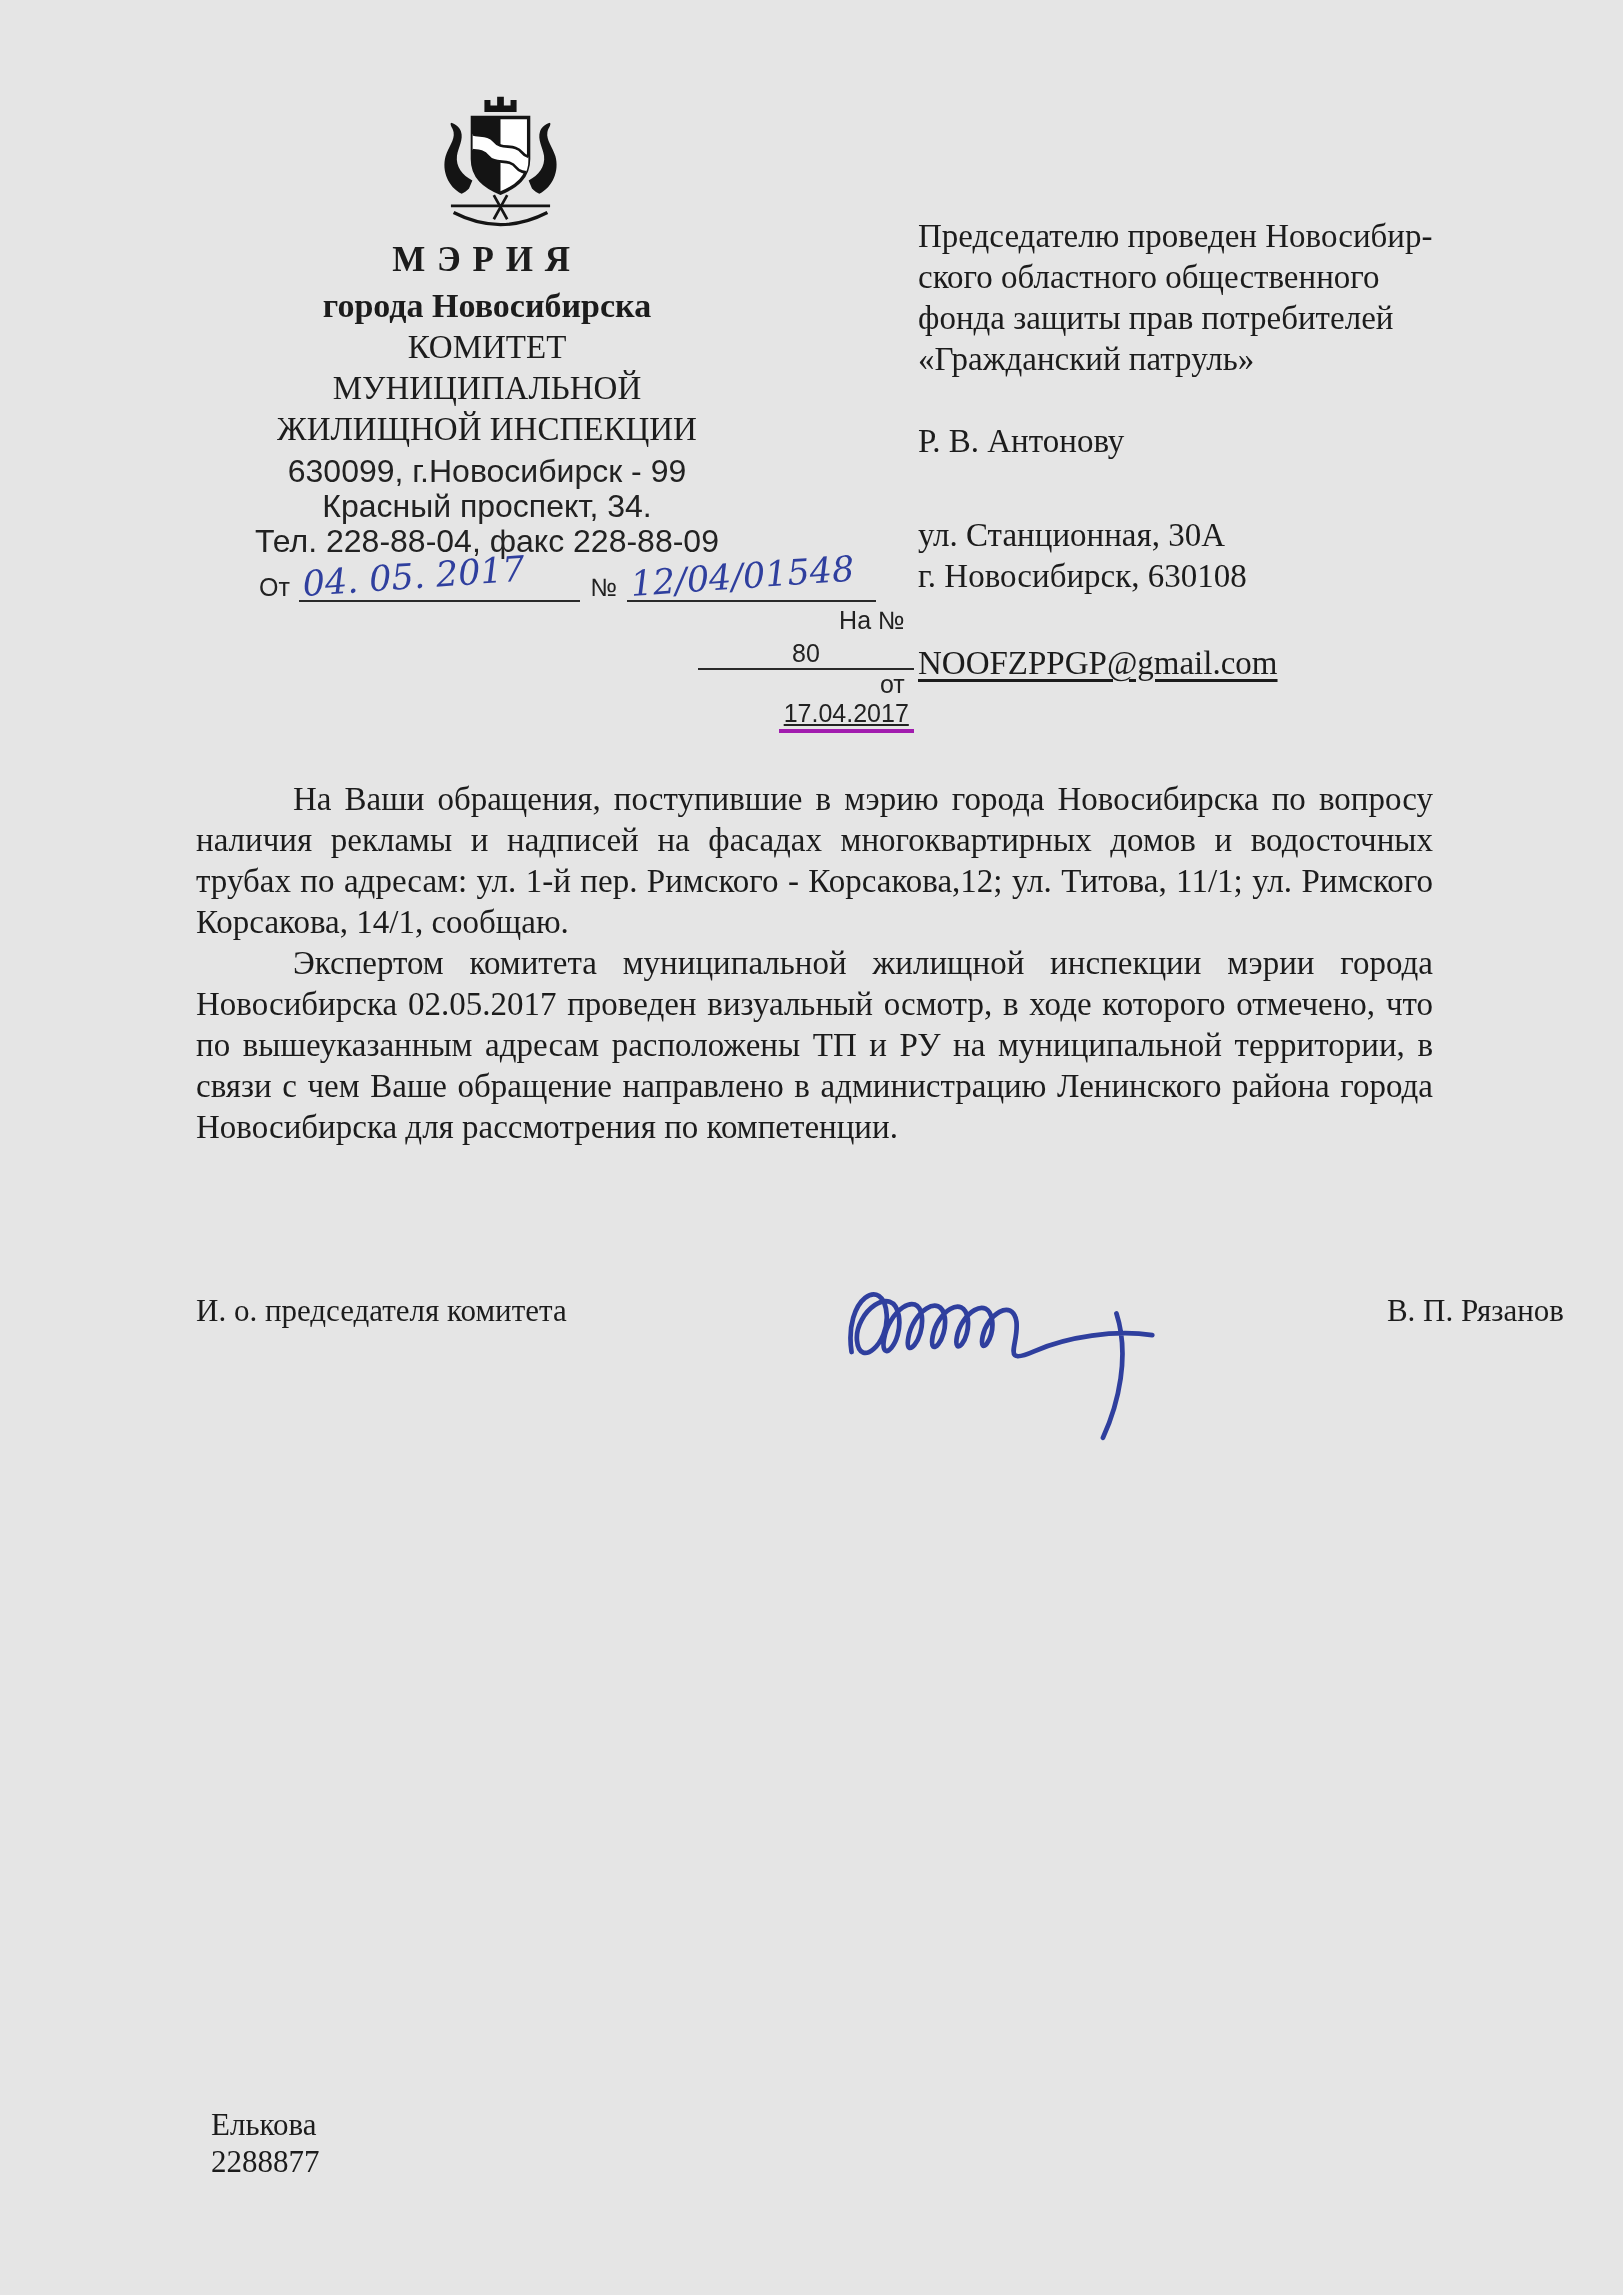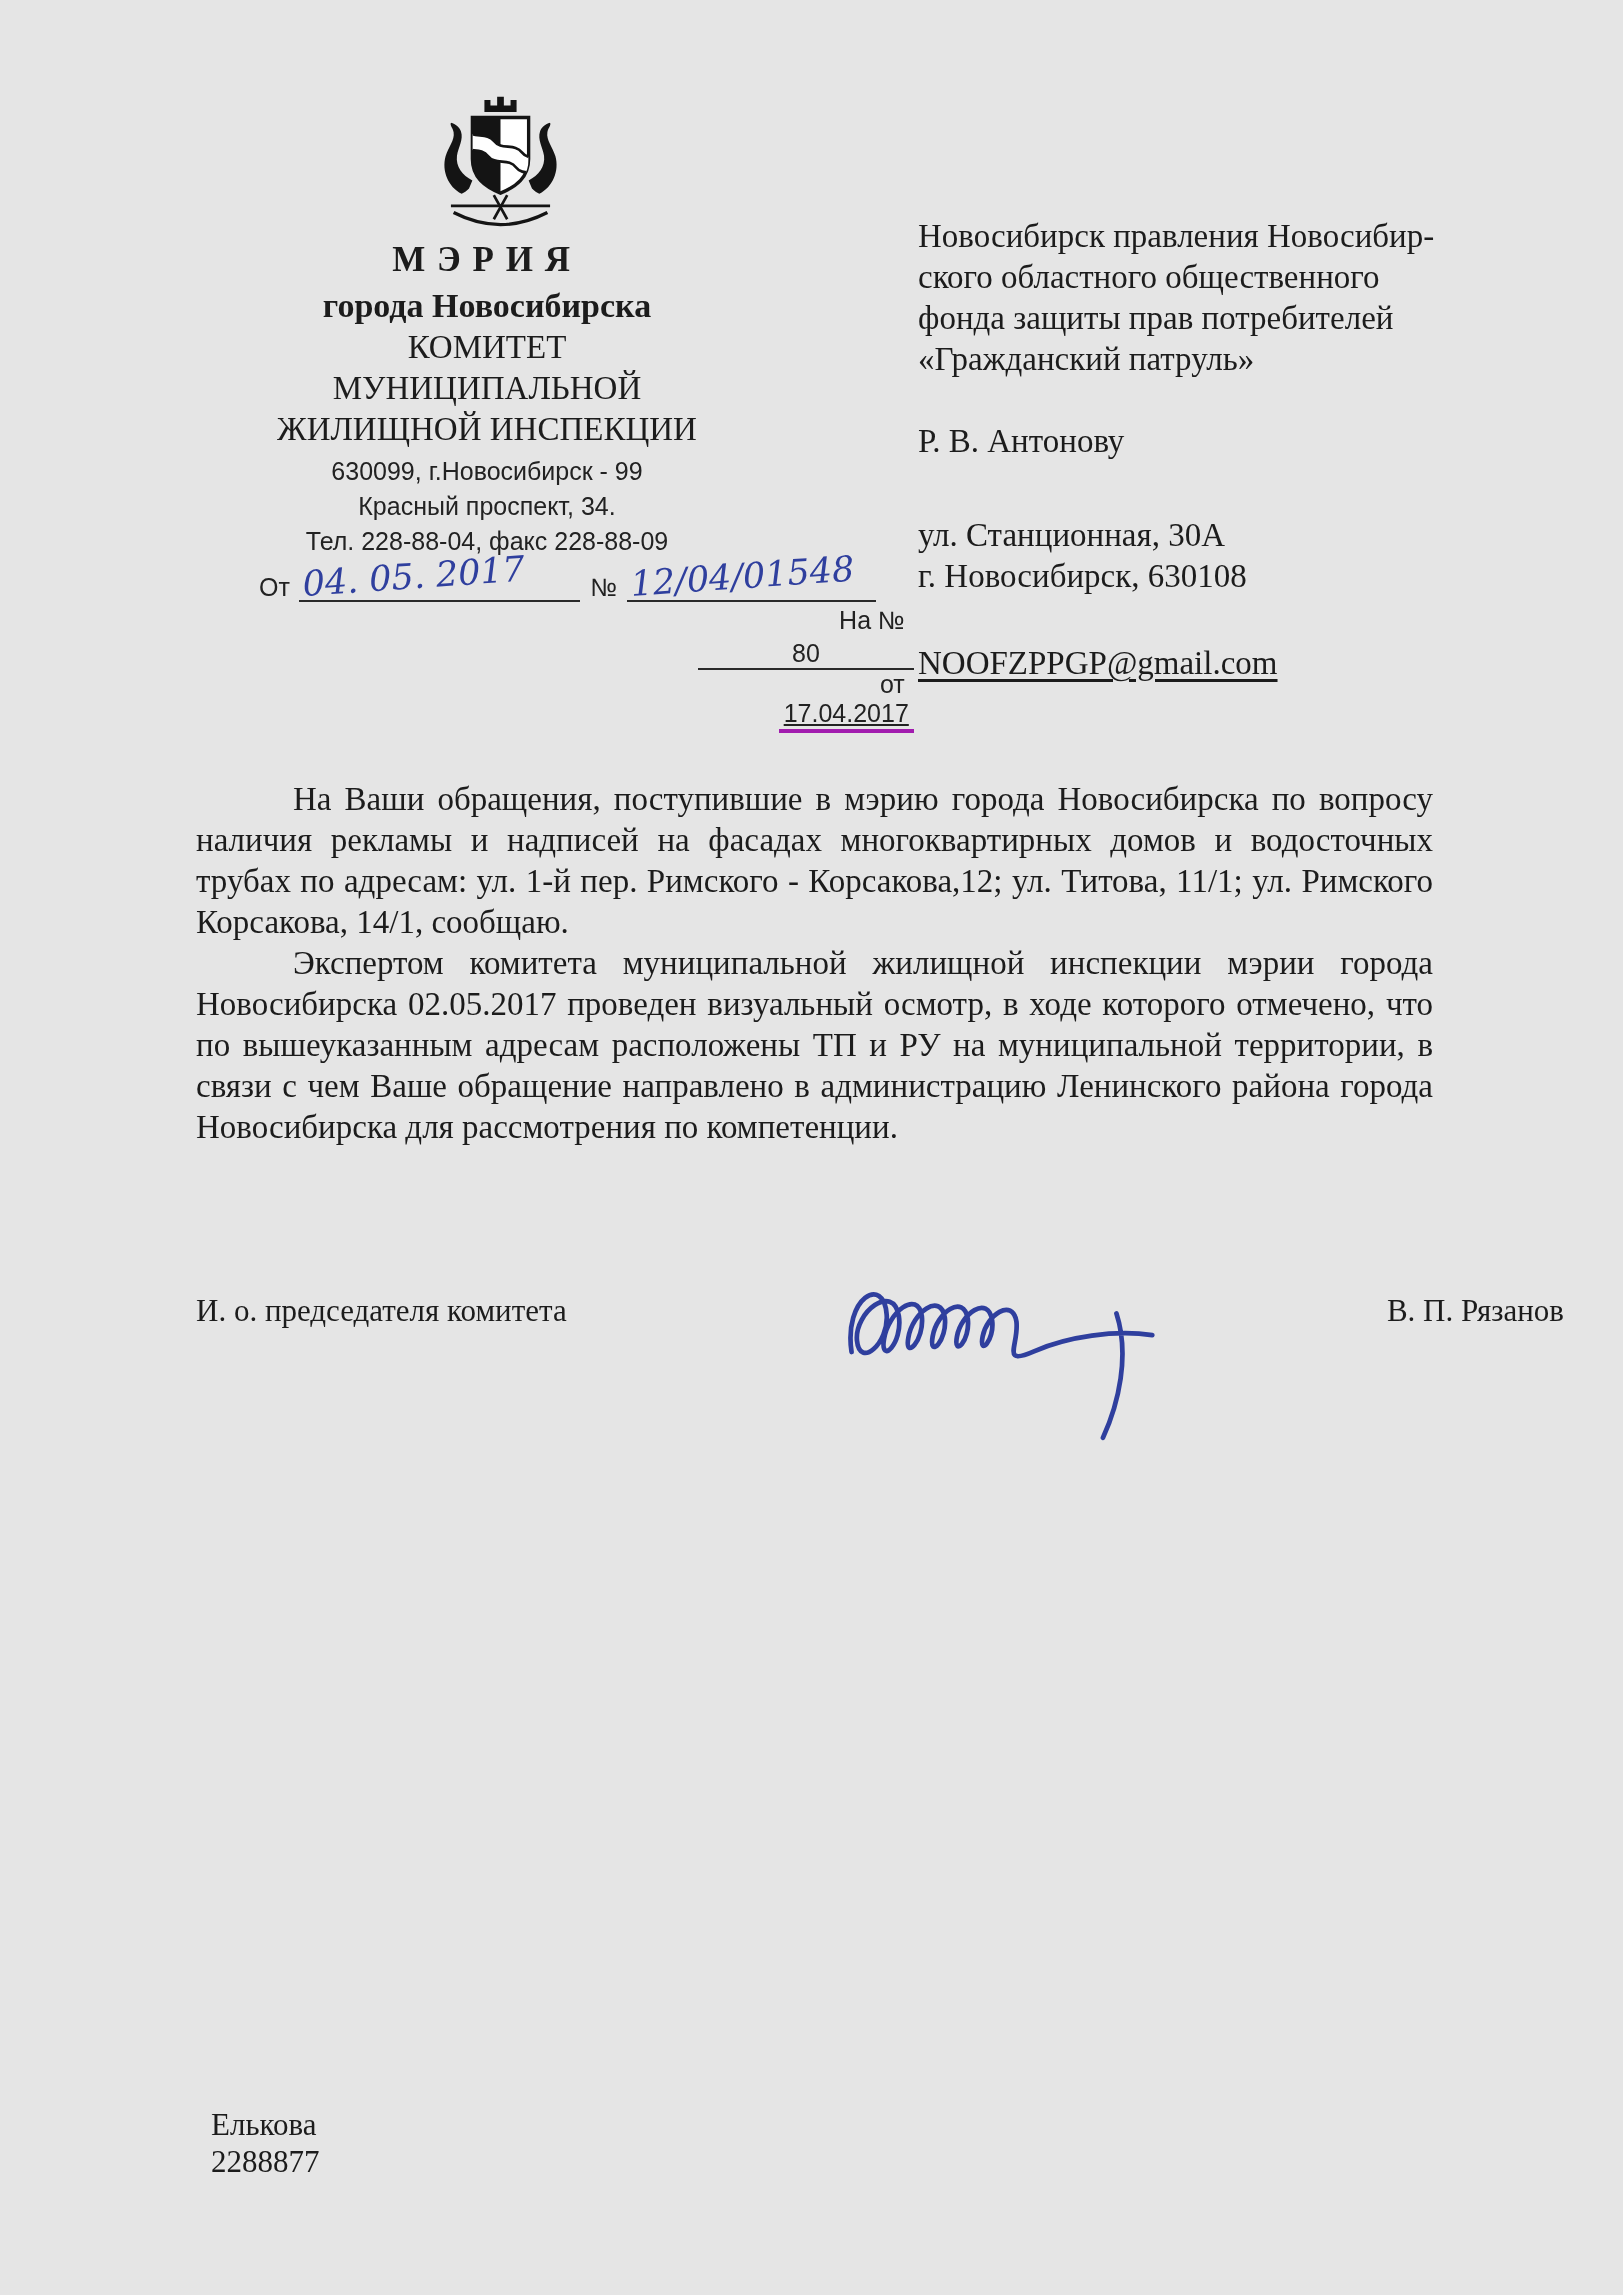--- a/index.html
+++ b/index.html
@@ -10,21 +10,21 @@
 
   
   .emblem { position:absolute; left:420px; top:88px; width:161px; height:144px; }
   .emblem svg { width:100%; height:100%; }
 
   
   .org { position:absolute; left:137px; top:239px; width:700px; text-align:center; }
   .org-name1 { font-size:35px; font-weight:bold; letter-spacing:11.8px; line-height:41px; }
   .org-name2 { font-size:34px; font-weight:bold; line-height:43px; margin-top:3.9px; }
   .org-dept  { font-size:33px; line-height:41px; }
-  .org-addr  { font-family:"Liberation Sans", sans-serif; font-size:25px; line-height:35px; color:#222; }
+  .org-addr  { font-family:"Liberation Sans", sans-serif; font-size:32px; line-height:35px; color:#222; }
   .org-addr.first { margin-top:3.9px; }
 
   
   .ref { position:absolute; left:259px; top:560px; width:655px;
          font-family:"Liberation Sans", sans-serif; font-size:25px; color:#222; }
   .ref-row { display:flex; align-items:flex-end; height:42px; white-space:nowrap; }
   .ref-row + .ref-row { margin-top:3.9px;flex-direction:column; }
   .ref-label { padding-right:9.2px; }
   .ref-label.mid { padding-left:10.5px; }
   .uline { position:relative; display:inline-block; border-bottom:2px solid #2a2a2a; height:33px; }
@@ -122,21 +122,21 @@
       <span class="ref-label">На №</span>
       <span class="uline w-reply">
         <span class="printed">80</span>
       </span>
       <span class="ref-label mid">от</span>
       <span class="uline-text">17.04.2017</span>
     </div>
   </div>
 
   <div class="recipient">
-    <div>Новосибирск правления Новосибир-</div>
+    <div>Председателю проведен Новосибир-</div>
     <div>ского  областного общественного</div>
     <div>фонда защиты прав потребителей</div>
     <div>«Гражданский патруль»</div>
     <div class="name">Р. В. Антонову</div>
     <div class="addr">ул. Станционная, 30А</div>
     <div>г. Новосибирск, 630108</div>
     <div class="email">
       <span>NOOFZPPGP@gmail.com</span>
     </div>
   </div>

